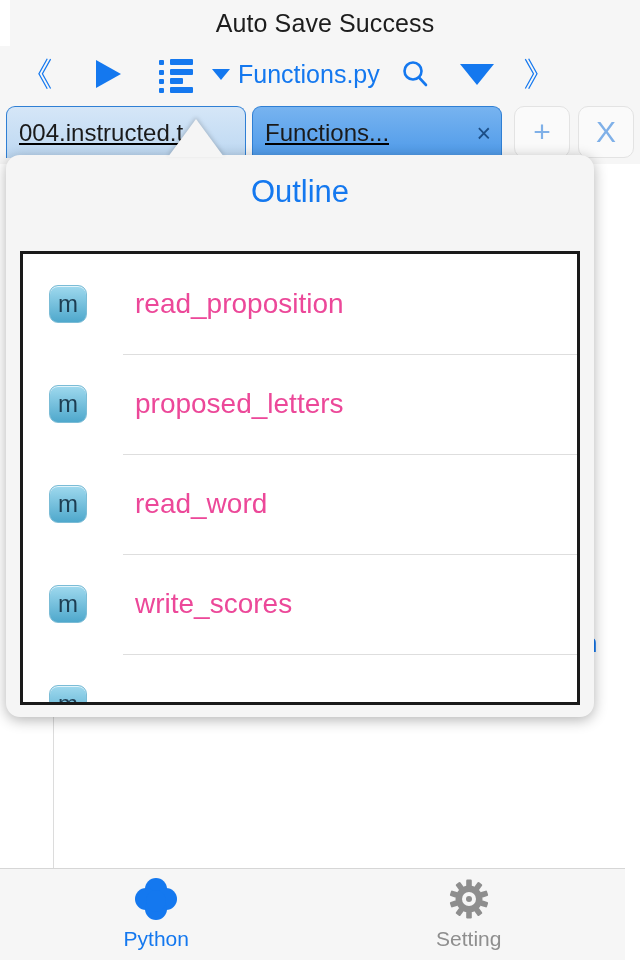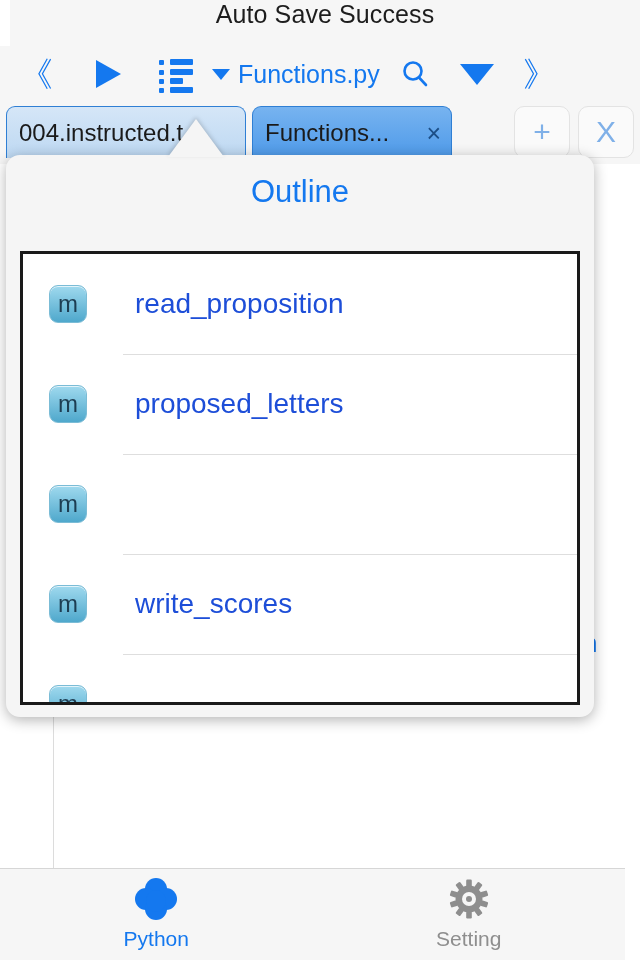--- a/index.html
+++ b/index.html
@@ -12,21 +12,21 @@
   #app {
     position: relative;
     width: 640px; height: 960px;
     background: #ffffff;
   }
 
   
   .statusbar {
     position: absolute; top: 0; left: 10px; right: 0; height: 46px;
     background: #f6f6f6;
-    display: flex; justify-content: center;
+    display: flex; align-items: center; justify-content: center;
   }
   .status-text {
     font-size: 25px; color: #1d1d1d; letter-spacing: .1px;
   }
 
   
   .toolbar {
     position: absolute; top: 46px; left: 0; right: 0; height: 56px;
     background: #f6f6f6;
     display: flex; align-items: center;
@@ -71,29 +71,29 @@
   
   .tabstrip {
     position: absolute; top: 102px; left: 0; right: 0; height: 62px;
     background: #f6f6f6;
     display: flex; align-items: flex-start; padding: 4px 6px 0 6px;
   }
   .tab {
     height: 52px; border-radius: 9px 9px 0 0;
     border: 1px solid #2f7fd4; border-bottom: none;
     display: flex; align-items: center; padding: 0 12px;
-    position: relative; overflow: hidden;
+    position: relative; overflow: hidden; text-decoration: underline;
   }
   .tab-inactive {
     width: 240px;
     background: linear-gradient(#d5e6f7, #bdd8f2);
     margin-right: 6px;
   }
   .tab-active {
-    width: 200px;
+    width: 250px;
     background: linear-gradient(#77b3f0, #4e9ae9);
   }
   .tab-label {
     font-size: 24px; color: #1a1a1a; white-space: nowrap;
     overflow: hidden; text-overflow: clip;
   }
   .tab-close {
     position: absolute; right: 10px; top: 50%; transform: translateY(-50%);
     font-size: 25px; color: #1c4e86;
   }
@@ -165,21 +165,21 @@
   }
   .m-badge {
     width: 38px; height: 38px; min-width: 38px; border-radius: 9px;
     background: linear-gradient(#9fd9ee, #4fa8cc);
     border: 1px solid #7bbcd6;
     display: flex; align-items: center; justify-content: center;
     color: #1d3d52; font-size: 24px; line-height: 1;
     box-shadow: inset 0 1px 0 rgba(255,255,255,.7);
   }
   .olist-label {
-    margin-left: 48px; font-size: 28px; color: #1d4ed8;
+    margin-left: 48px; font-size: 28px; color: #ec4899;
   }
 
   
   .tabbar {
     position: absolute; left: 0; right: 15px; bottom: 0; height: 92px;
     background: #f6f6f6; border-top: 1px solid #d6d6d6;
     display: flex;
   }
   .tabbar-item {
     flex: 1; display: flex; flex-direction: column;
@@ -290,20 +290,21 @@
         <div class="olist-row">
           <span class="m-badge">m</span>
           <span class="olist-label">read_proposition</span>
         </div>
         <div class="olist-row">
           <span class="m-badge">m</span>
           <span class="olist-label">proposed_letters</span>
         </div>
         <div class="olist-row">
           <span class="m-badge">m</span>
+          <span class="olist-label">read_word</span>
         </div>
         <div class="olist-row">
           <span class="m-badge">m</span>
           <span class="olist-label">write_scores</span>
         </div>
         <div class="olist-row">
           <span class="m-badge">m</span>
           <span class="olist-label"></span>
         </div>
       </div>

